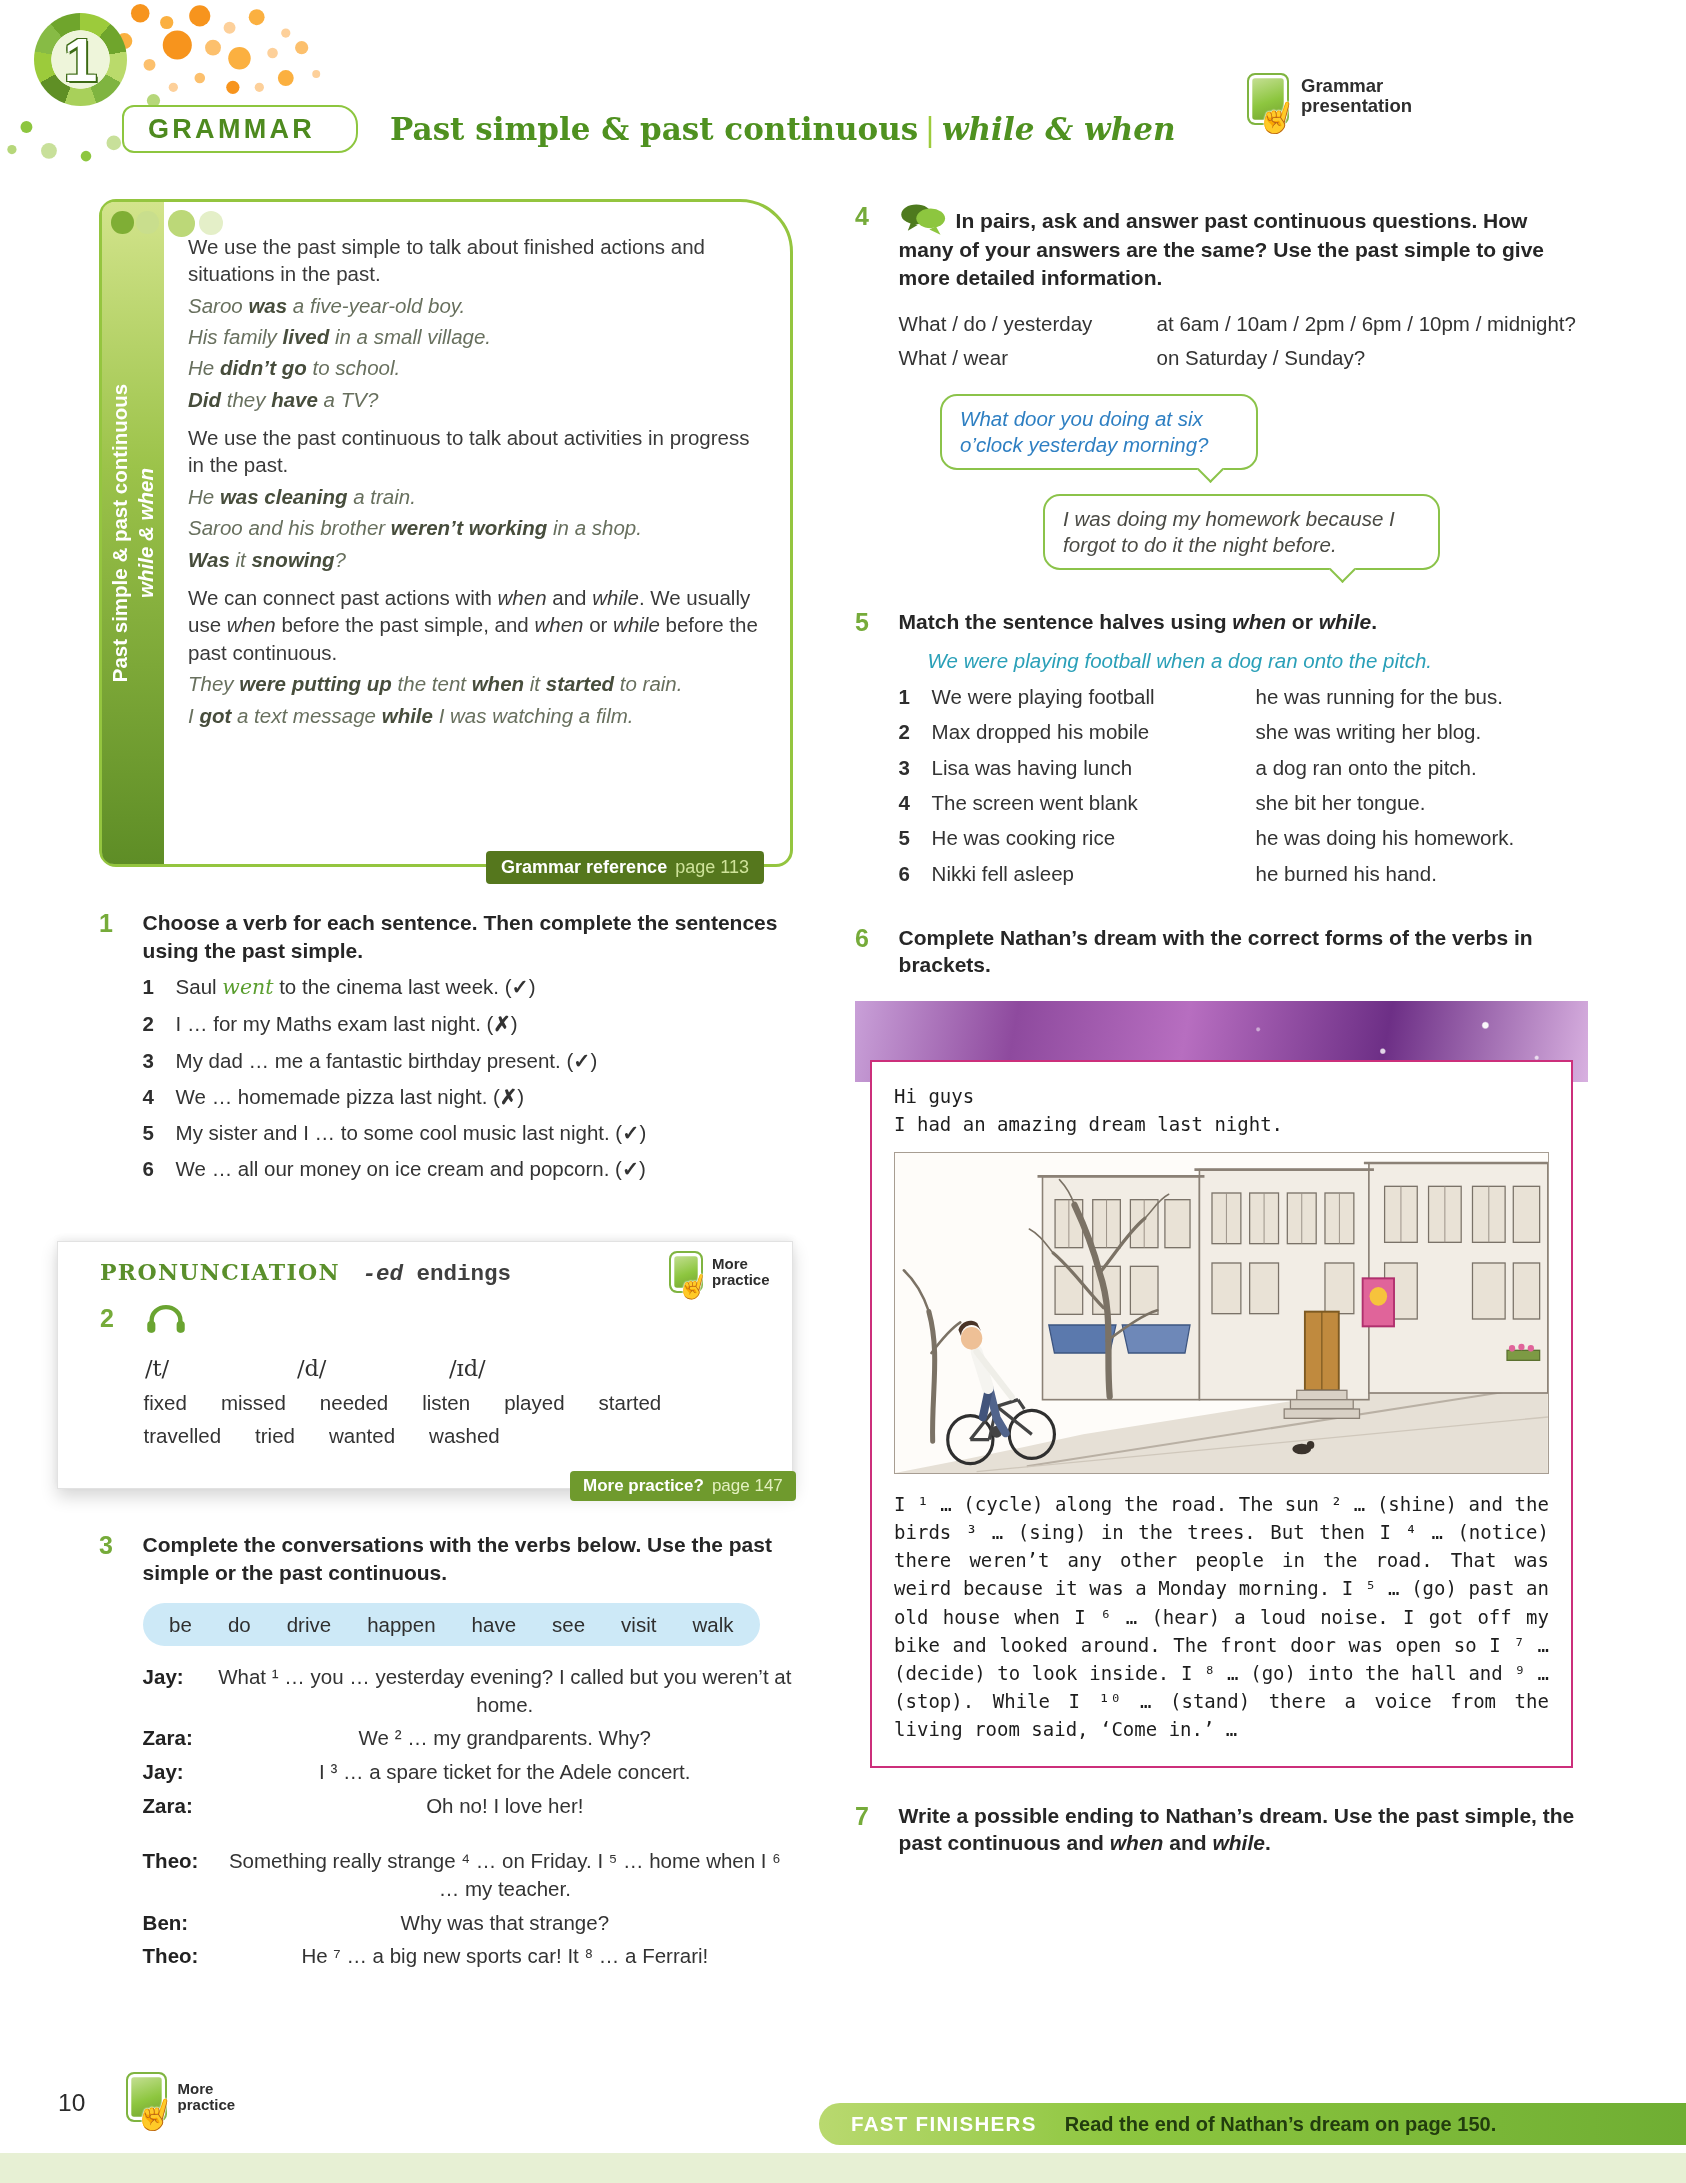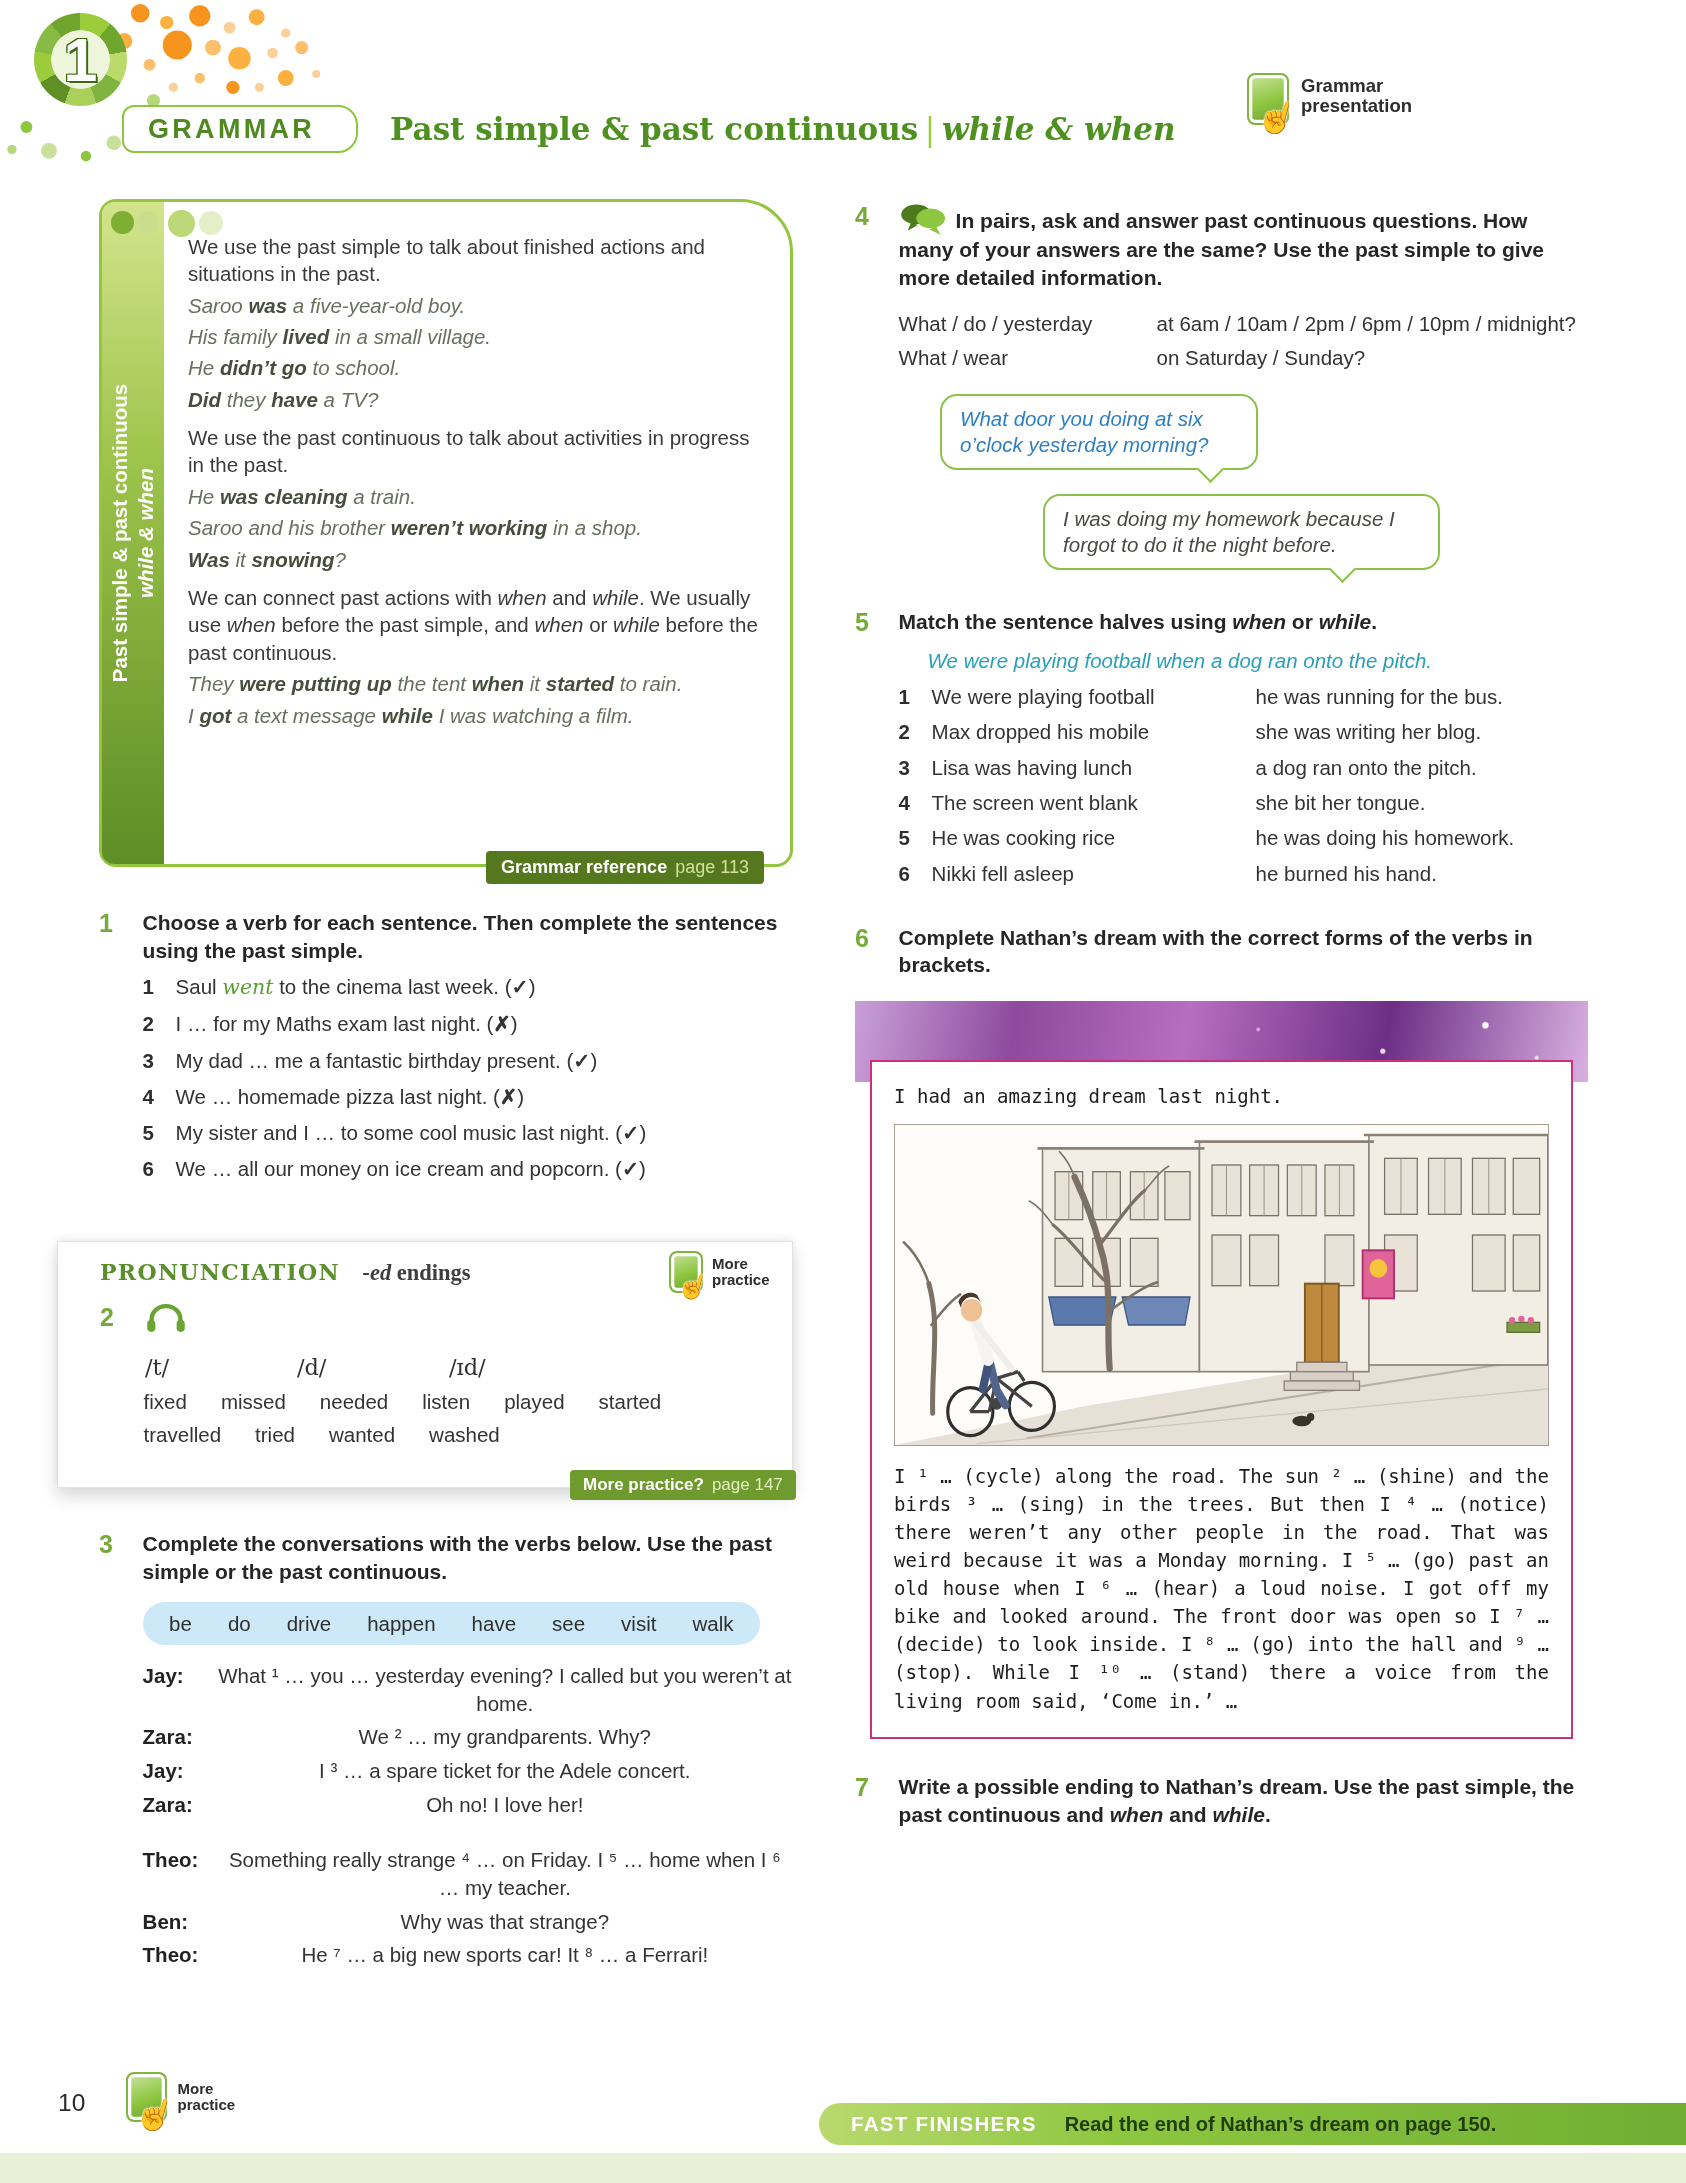--- a/index.html
+++ b/index.html
@@ -93,21 +93,21 @@
   .row-num { font-weight:bold; color:#2e2e2e; width:17px; flex-shrink:0; }
   .ans { color:#5a9e2f; font-style:italic; font-family:"DejaVu Serif", serif; }
   
   .pron-box {
     position:relative; margin:58px 0 0 -42px; padding:17px 20px 40px 42px;
     border:0.7px solid #e2e2e2; background:#fff;
     box-shadow: 0 8px 16px rgba(0,0,0,.16), 0 -2.6px 6.6px rgba(0,0,0,.05);
   }
   .pron-head { display:flex; align-items:baseline; gap:22.5px; }
   .pron-title { font-family:"DejaVu Serif", serif; font-weight:bold; font-size:22px; color:#5a8f2b; letter-spacing:1.3px; }
-  .pron-sub { font-family:Liberation Serif, serif; font-weight:bold; font-size:22.5px; color:#3f3f3f; }
+  .pron-sub { font-family:Liberation Mono, monospace; font-weight:bold; font-size:22.5px; color:#3f3f3f; }
   .pron-mp { position:absolute; right:17px; top:9.3px; display:flex; gap:9.3px; align-items:center; cursor:pointer; }
   .pron-mp .mp-icon { width:34px; height:42px; }
   .pron-mp .mp-hand { font-size:25px; right:-8.6px; bottom:-10px; }
   .mp-label { font-weight:bold; font-size:15px; line-height:1.1; color:#2e2e2e; width:63px; }
   .pron-box .exercise { margin-top:17px; }
   .hp-icon { width:44px; height:30px; vertical-align:-5.3px; margin-right:9.3px; }
   .phon-groups { display:grid; grid-template-columns:152px 152px auto; margin:20px 0 4px 1.3px;
     font-family:"DejaVu Serif", serif; font-size:22.5px; color:#2f2f2f; }
   .words { display:flex; flex-wrap:wrap; column-gap:34px; row-gap:9.3px; width:615px; margin-top:9.3px;
     font-size:20.5px; color:#333; }
@@ -483,20 +483,21 @@
 
     <section class="exercise" style="margin-top:38px;">
       <div class="ex-num">6</div>
       <div class="ex-body">
         <p class="ex-instr">Complete Nathan’s dream with the correct forms of the verbs in brackets.</p>
       </div>
     </section>
     <div class="dream-outer">
       <div class="dream-banner"></div>
       <div class="dream-card">
+        <p class="dream-greet">Hi guys</p>
         <p class="dream-greet">I had an amazing dream last night.</p>
         <svg class="dream-illus" viewBox="0 0 1040 480" preserveAspectRatio="none">
           <rect width="1040" height="480" fill="#fefcf9"></rect>
           <polygon points="0,480 1040,480 1040,330 700,362 300,422 120,458" fill="#e6e0d6"></polygon>
           <line x1="210" y1="470" x2="1040" y2="348" stroke="#b9b0a4" stroke-width="3"></line>
           <line x1="130" y1="478" x2="1040" y2="396" stroke="#cfc7bb" stroke-width="2"></line>
           <g stroke="#8b8176" stroke-width="2.5" fill="#f2ede5">
             <rect x="235" y="35" width="250" height="335"></rect>
             <rect x="485" y="25" width="270" height="345"></rect>
             <rect x="755" y="15" width="285" height="345"></rect>

